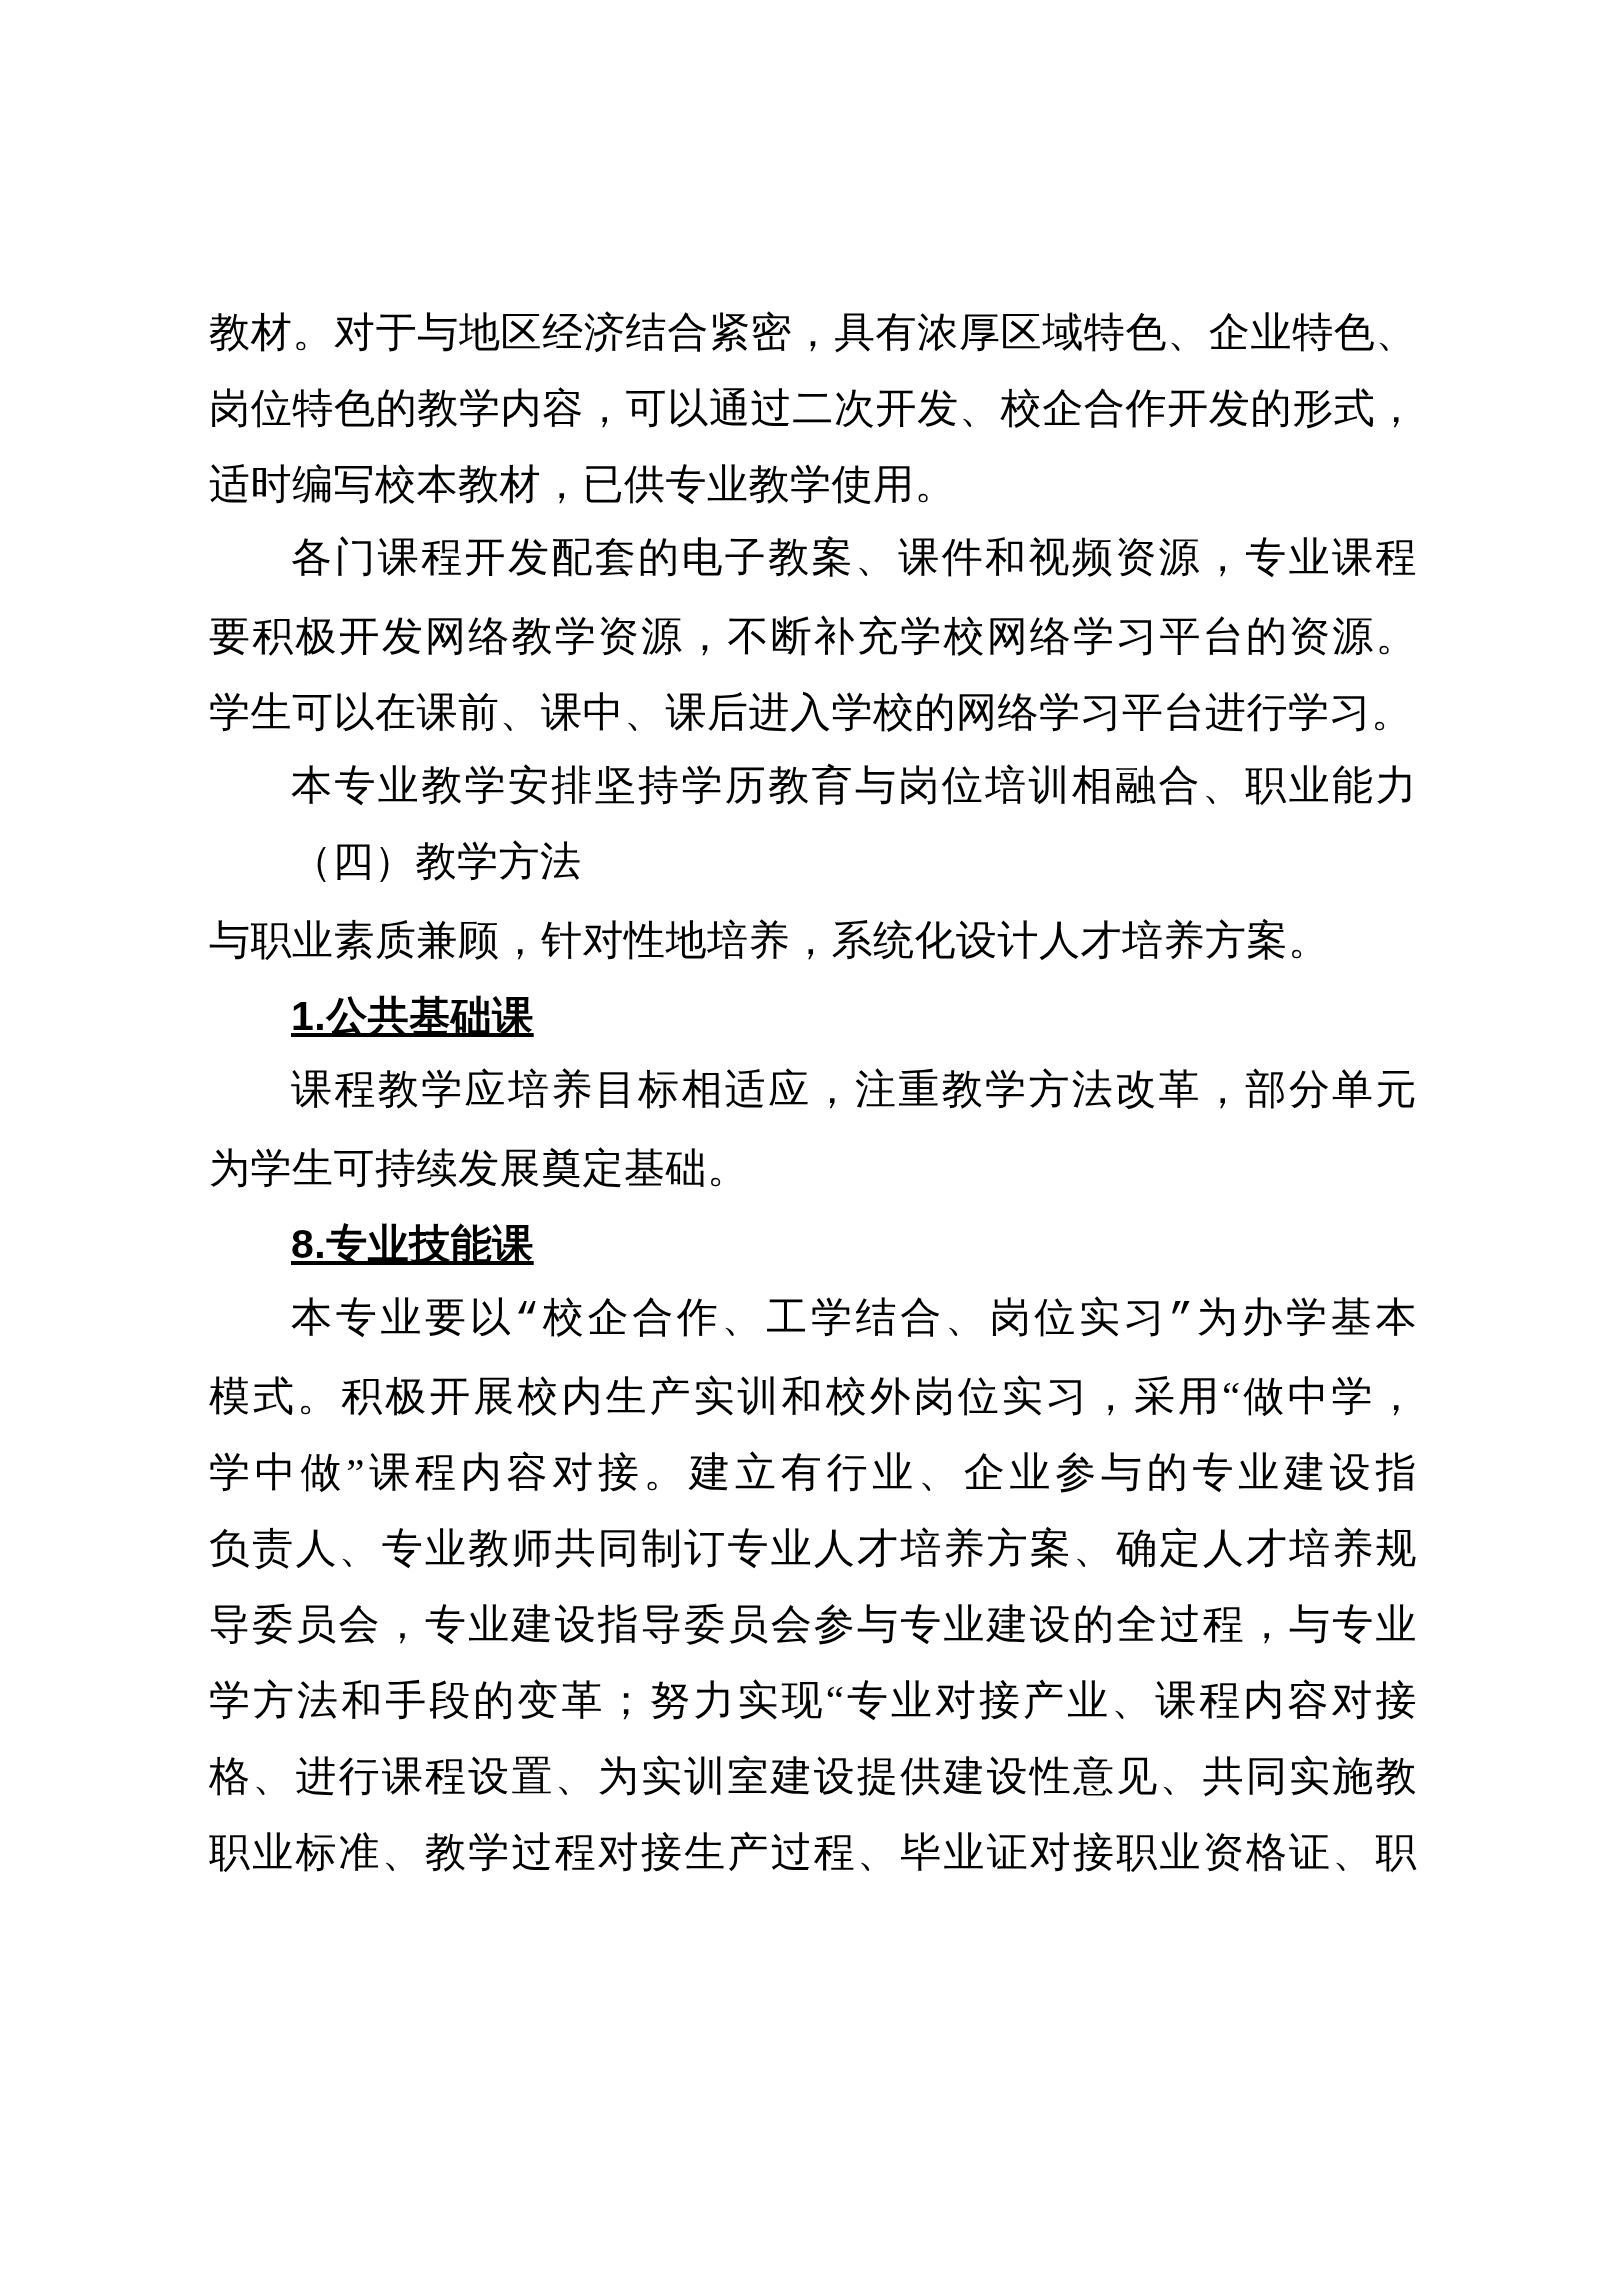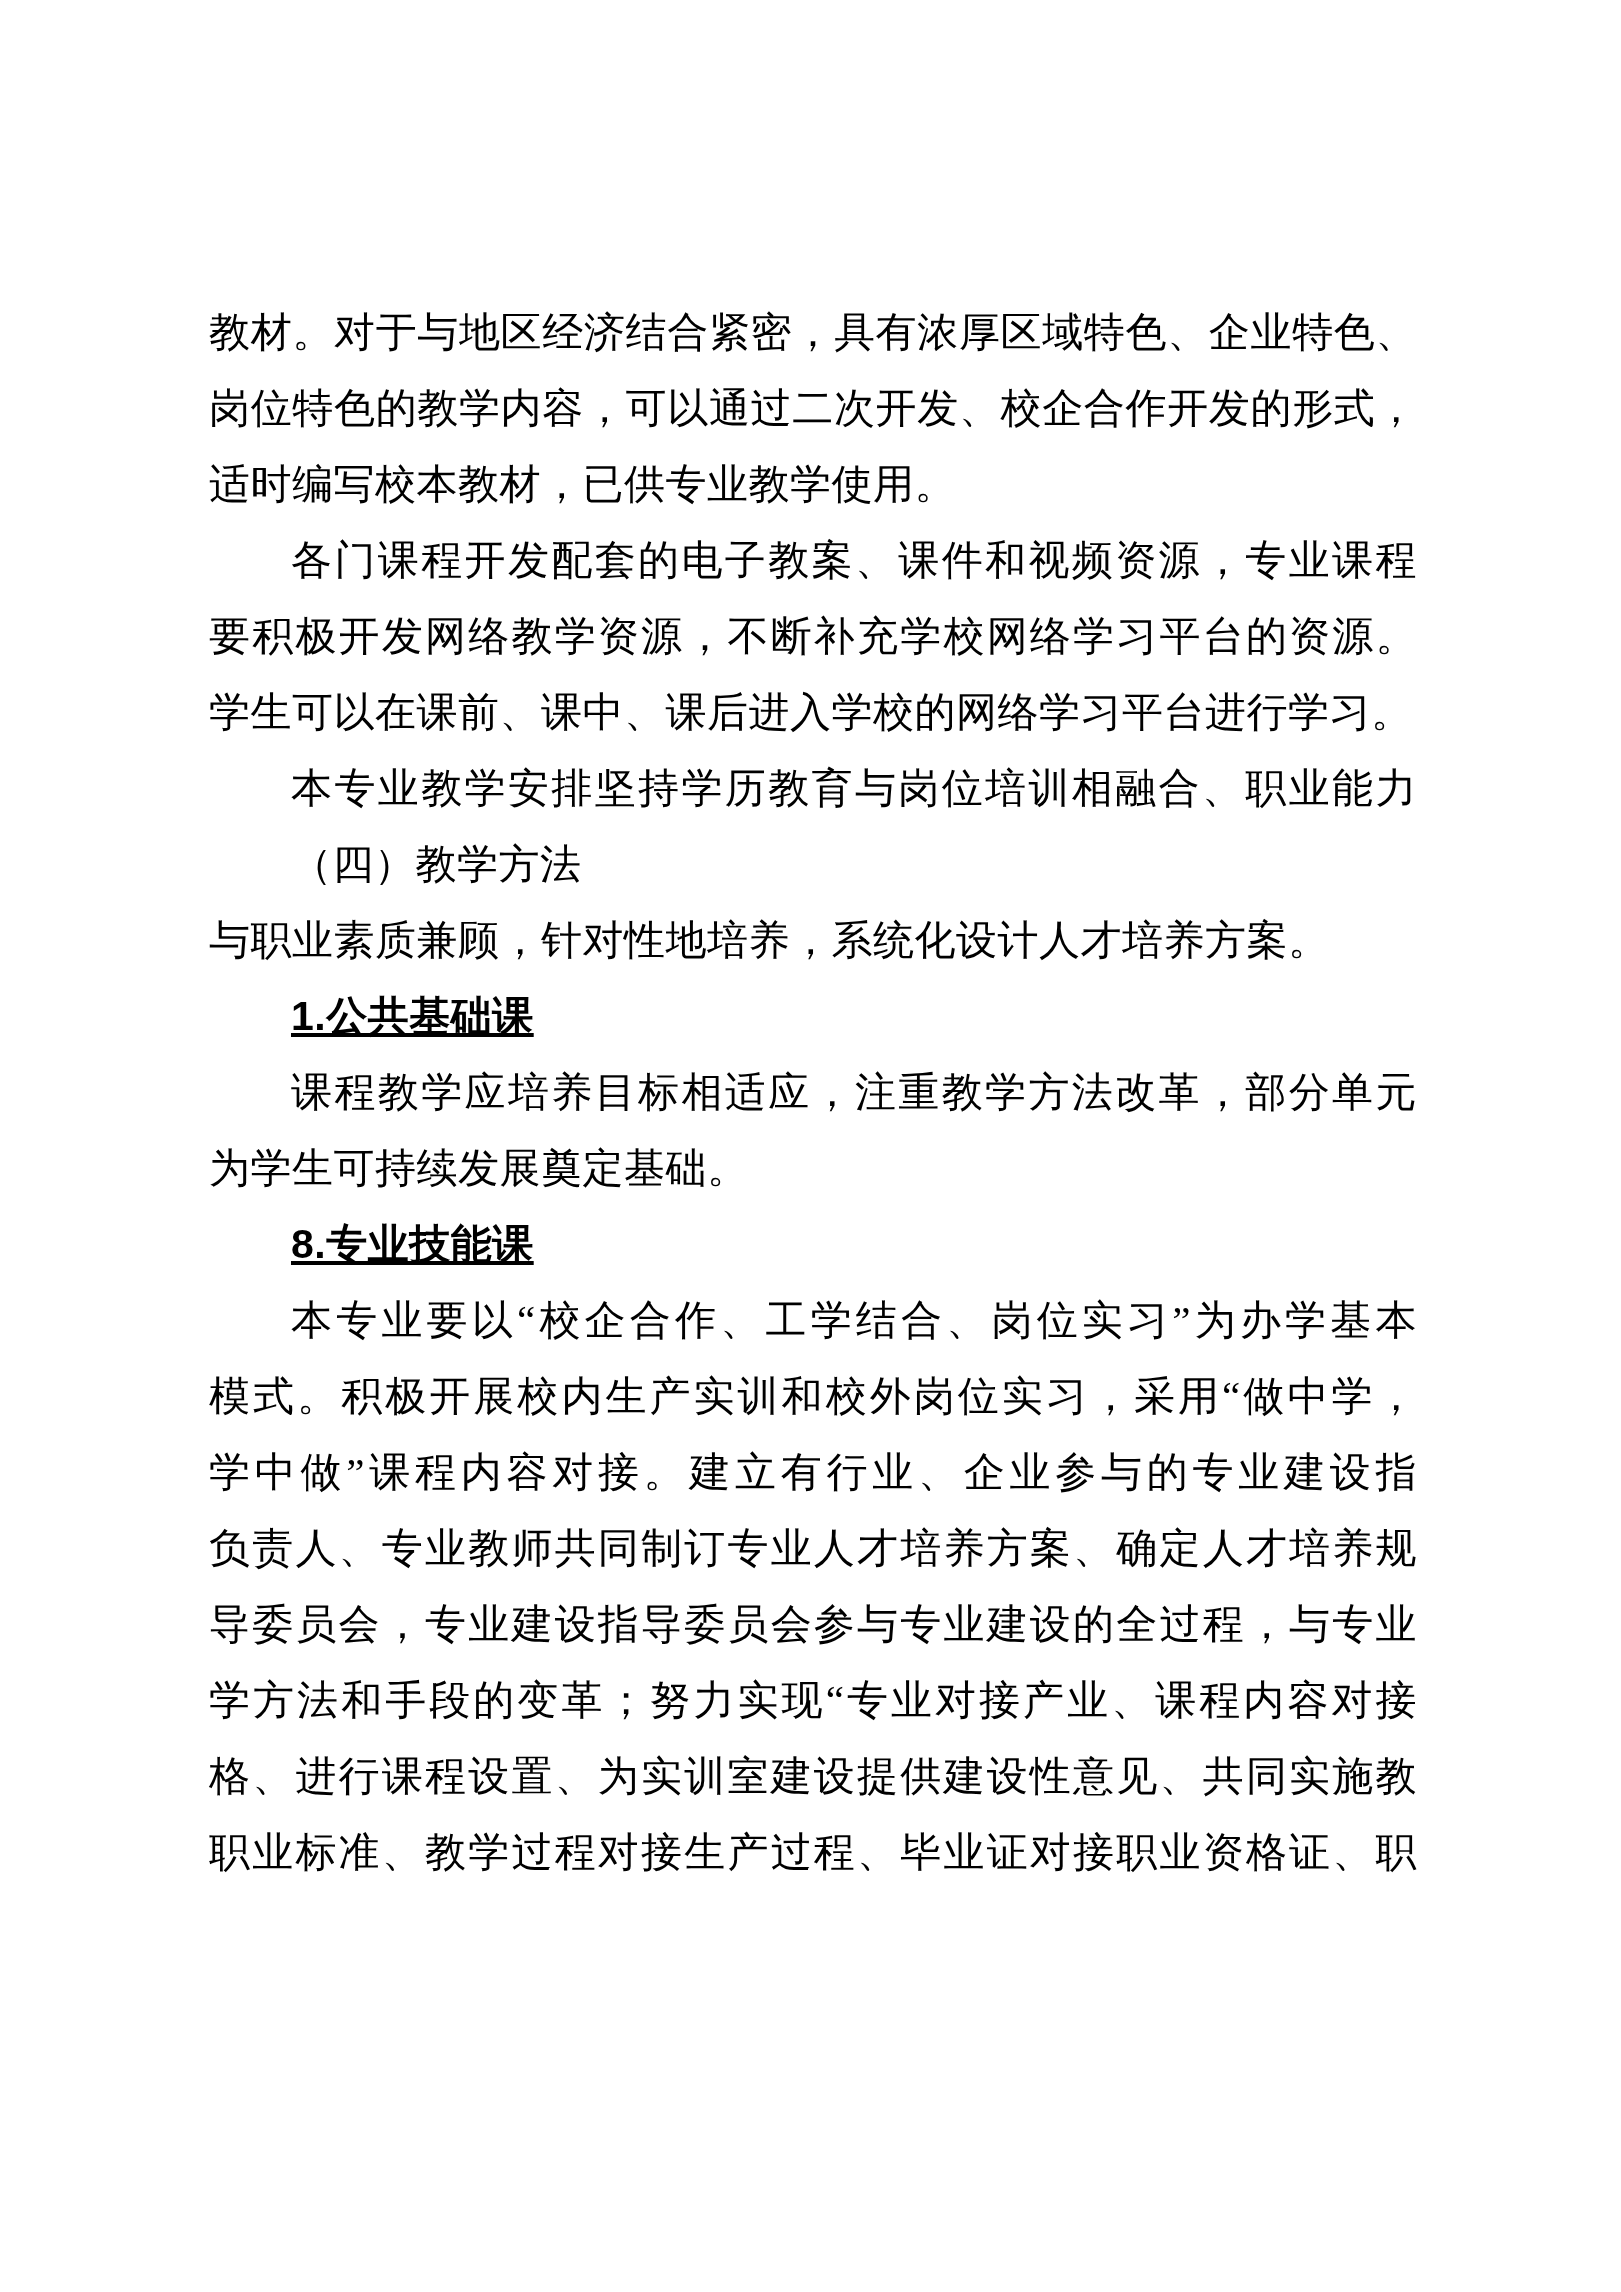--- a/index.html
+++ b/index.html
@@ -25,20 +25,21 @@
     text-align: right;
     text-align-last: left;
   }
   .ln.just {
     white-space: normal;
     text-align: justify;
     text-align-last: justify;
   }
   .ln.ind {
     text-indent: 2em;
+    font-family: Liberation Mono, monospace;
   }
   .ln.bold {
     font-weight: 700;
     font-family: "Liberation Sans", "DejaVu Sans", sans-serif;
     text-decoration: underline;
   }
 </style>
 </head>
 <body>
 

